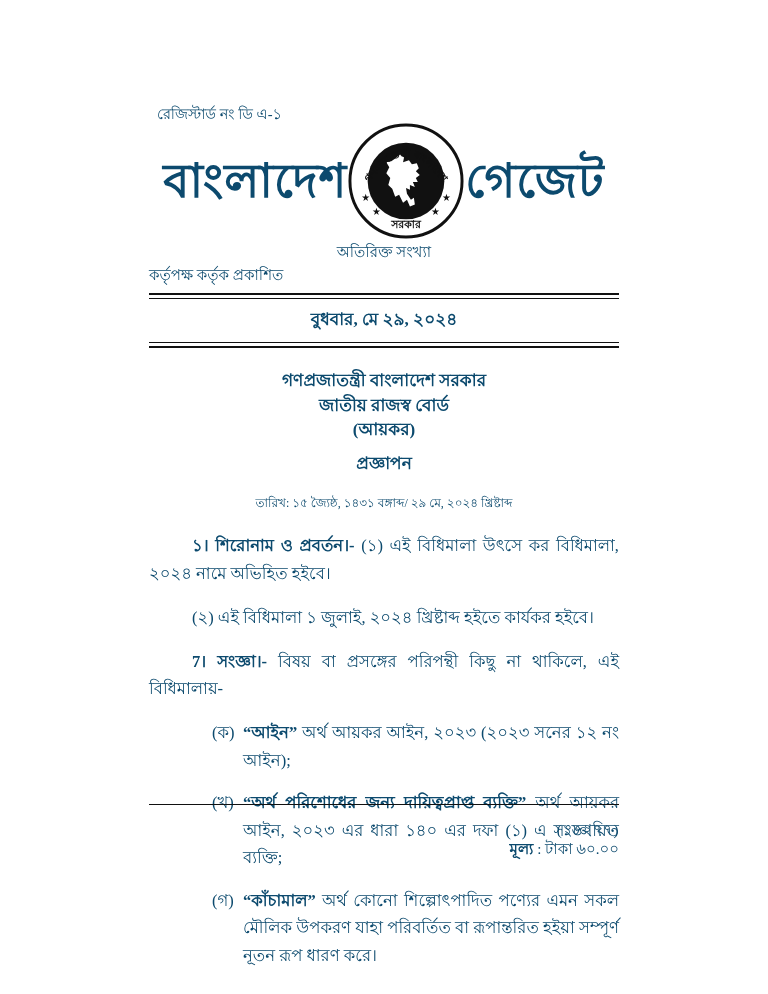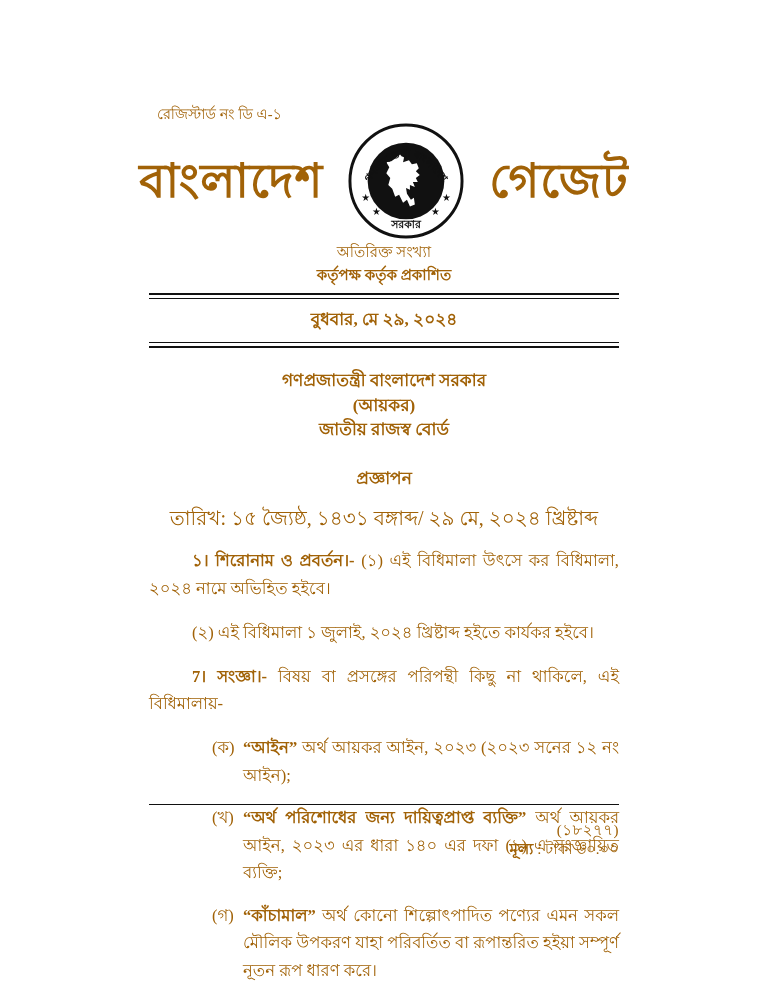--- a/index.html
+++ b/index.html
@@ -1,53 +1,53 @@
 <!DOCTYPE html>
 <html lang="bn"><head>
 <meta charset="utf-8">
 <style>
   html,body{margin:0;padding:0;background:#e8e8e8;}
   .page{
     position:relative;
     width:768px;height:994px;
     margin:0 auto;
     background:#ffffff;
-    color:#a16207;
+    color:#0c4a6e;
     font-family:"Liberation Serif","DejaVu Serif",serif;
     overflow:hidden;
   }
   .b{font-weight:bold;}
   .reg{
     position:absolute;top:105px;left:157px;
     font-size:14.5px;line-height:18px;
   }
   .masthead{
     position:absolute;top:120px;left:0;right:0;height:122px;
-    display:flex;align-items:center;justify-content:center;gap:24px;
+    display:flex;align-items:center;justify-content:center;gap:0;
   }
   .masthead .gz-title{
     font-size:47px;font-weight:bold;line-height:1;letter-spacing:1px;
     white-space:nowrap;
   }
   .seal{width:118px;height:118px;flex:0 0 auto;}
   .below{
     position:absolute;top:243px;left:149px;width:470px;
   }
   .issue{text-align:center;font-size:15px;line-height:18px;}
-  .pub{text-align:center;font-size:15px;line-height:18px;margin-top:5px;font-weight:bold;}
+  .pub{font-size:15px;line-height:18px;margin-top:5px;}
   .banner{margin-top:9px;}
   .rule-d1{border-top:2.5px solid #111;height:3px;border-bottom:1.3px solid #111;}
   .rule-d2{border-top:1.3px solid #111;height:3px;border-bottom:2.5px solid #111;}
   .banner-date{
     text-align:center;font-weight:bold;font-size:17px;
     padding:7px 0 8px;
   }
   .headings{margin-top:21px;text-align:center;font-weight:bold;font-size:17px;line-height:24.5px;}
-  .h-notif{margin-top:24px;}
-  .date-line{margin-top:15px;text-align:center;font-weight:normal;font-size:20px;}
+  .h-notif{margin-top:9px;}
+  .date-line{margin-top:15px;text-align:center;font-weight:normal;font-size:12px;}
   .body-text{font-size:16.5px;line-height:27.5px;text-align:justify;}
   .p-ind{text-indent:43px;}
   .p-sro{margin-top:16px;}
   .p-s1{}
   .p-c2{margin-top:11px;}
   .p-s2{margin-top:11px;}
   .defs{list-style:none;margin:0;padding:0;}
   .defs li{position:relative;margin-top:15px;padding-left:94px;}
   .defs .dlabel{position:absolute;left:63px;top:0;}
   .footer{
@@ -93,22 +93,22 @@
     <div class="pub">কর্তৃপক্ষ কর্তৃক প্রকাশিত</div>
 
     <div class="banner">
       <div class="rule-d1"></div>
       <div class="banner-date">বুধবার, মে ২৯, ২০২৪</div>
       <div class="rule-d2"></div>
     </div>
 
     <div class="headings">
       <div>গণপ্রজাতন্ত্রী বাংলাদেশ সরকার</div>
+      <div>জাতীয় রাজস্ব বোর্ড</div>
       <div>(আয়কর)</div>
-      <div>জাতীয় রাজস্ব বোর্ড</div>
       <div class="h-notif">প্রজ্ঞাপন</div>
       <div class="date-line">তারিখ: ১৫ জ্যৈষ্ঠ, ১৪৩১ বঙ্গাব্দ/ ২৯ মে, ২০২৪ খ্রিষ্টাব্দ</div>
     </div>
 
     <div class="body-text">
 
 
       <p class="p-ind p-s1"><span class="b">১। শিরোনাম ও প্রবর্তন।-</span><span> (১)  এই বিধিমালা উৎসে কর বিধিমালা, ২০২৪ নামে অভিহিত হইবে।</span></p>
 
       <p class="p-ind p-c2">(২)  এই বিধিমালা ১ জুলাই, ২০২৪ খ্রিষ্টাব্দ হইতে কার্যকর হইবে।</p>

